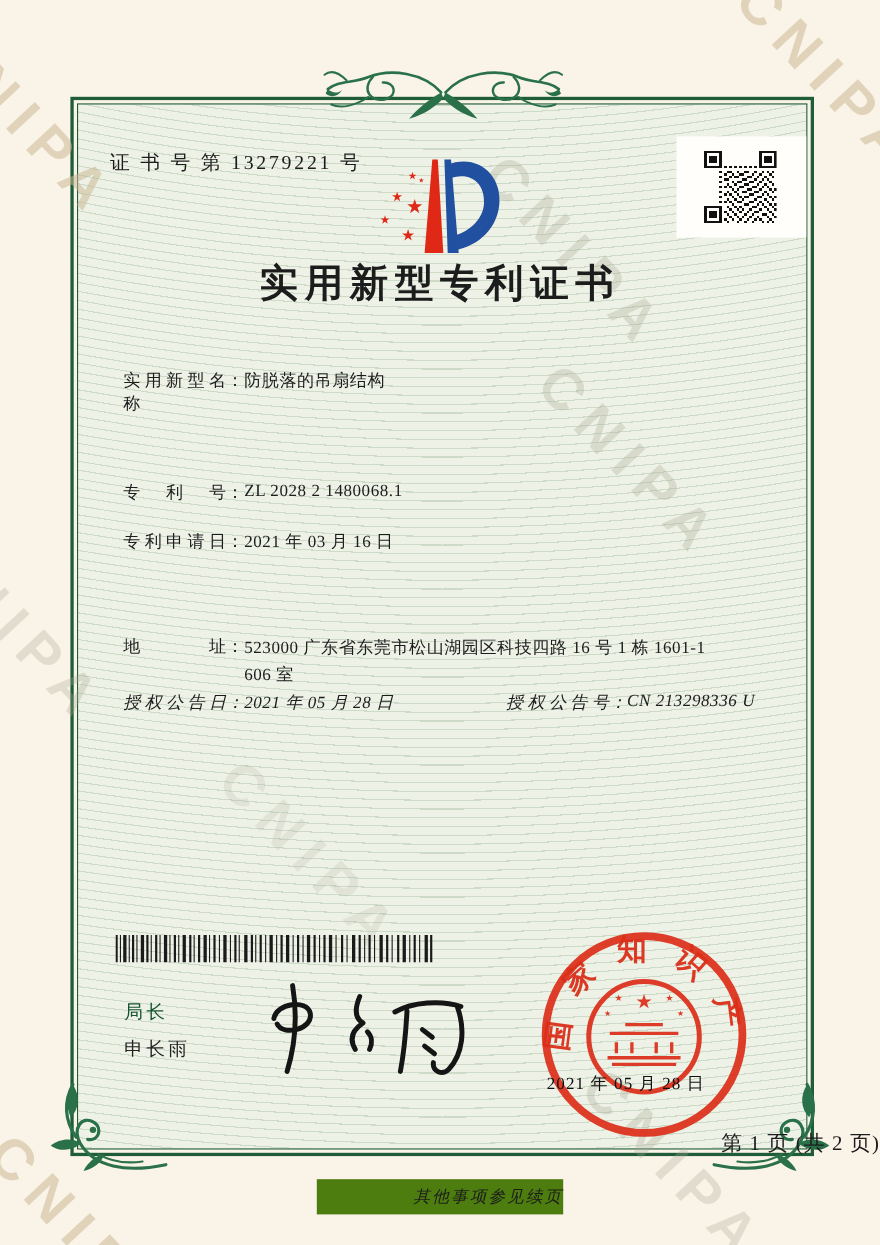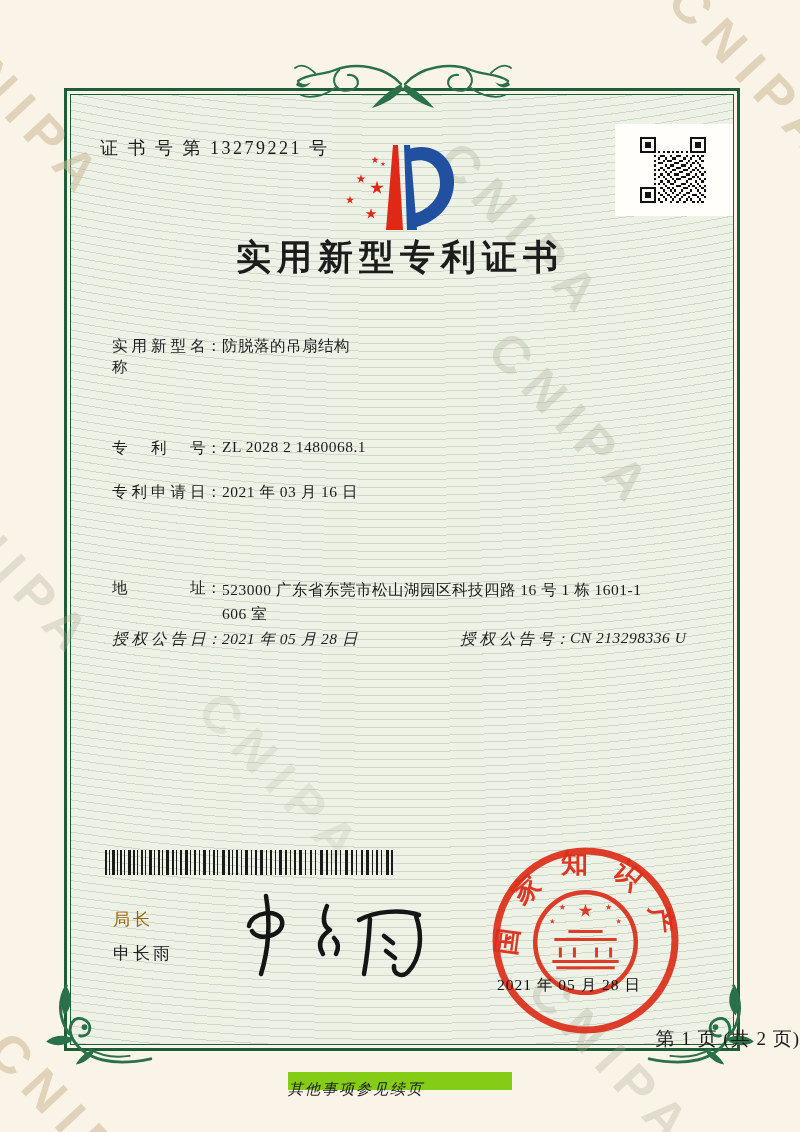--- a/index.html
+++ b/index.html
@@ -36,28 +36,28 @@
   .fcolon{display:inline-block;width:16px;vertical-align:top;}
   .fvalue{display:inline-block;vertical-align:top;}
   .addr-val{width:420px;word-break:break-all;line-height:24px;}
   .r1{top:336px;} .r2{top:389px;} .r3{top:438px;} .r4{top:482px;} .r5{top:530px;}
   .r6{top:578px;text-decoration:underline;} .r7{top:629px;font-style:italic;}
   .grant2{position:absolute;left:348px;top:0;white-space:nowrap;}
   .paras{left:100px;top:662px;width:548px;font-size:15.5px;line-height:27.5px;text-align:justify;font-style:italic;}
   .paras p{margin:0;text-indent:2em;}
   .barcode{left:105px;top:850px;width:290px;height:25px;}
   .sig-title{left:113px;top:908px;font-family:"Liberation Sans","DejaVu Sans",sans-serif;
-             font-size:17px;font-weight:500;letter-spacing:3px;color:#a16207;}
+             font-size:17px;font-weight:500;letter-spacing:3px;color:#14532d;}
   .sig-name{left:113px;top:942px;font-family:"Liberation Sans","DejaVu Sans",sans-serif;
             font-size:17px;font-weight:500;letter-spacing:3px;color:#222;}
   .signature{left:235px;top:886px;width:200px;height:95px;}
   .seal{left:488px;top:843px;width:195px;height:195px;z-index:3;}
   .seal-date{left:497px;top:975px;width:180px;font-size:15.5px;color:#101010;letter-spacing:1px;z-index:4;}
   .page-ind{left:0;top:1026px;width:800px;text-align:right;font-size:19px;letter-spacing:1px;}
-  .cont-box{left:288px;top:1072px;width:224px;height:18px;background:#84cc16;text-align:left;
+  .cont-box{left:288px;top:1072px;width:224px;height:32px;background:#4d7c0f;text-align:right;
             line-height:34px;font-size:15px;letter-spacing:2px;font-style:italic;}
 </style>
 </head>
 <body>
 
 <div class="page">
 
   <div class="frame-outer">
     <div class="frame-inner"></div>
   </div>

